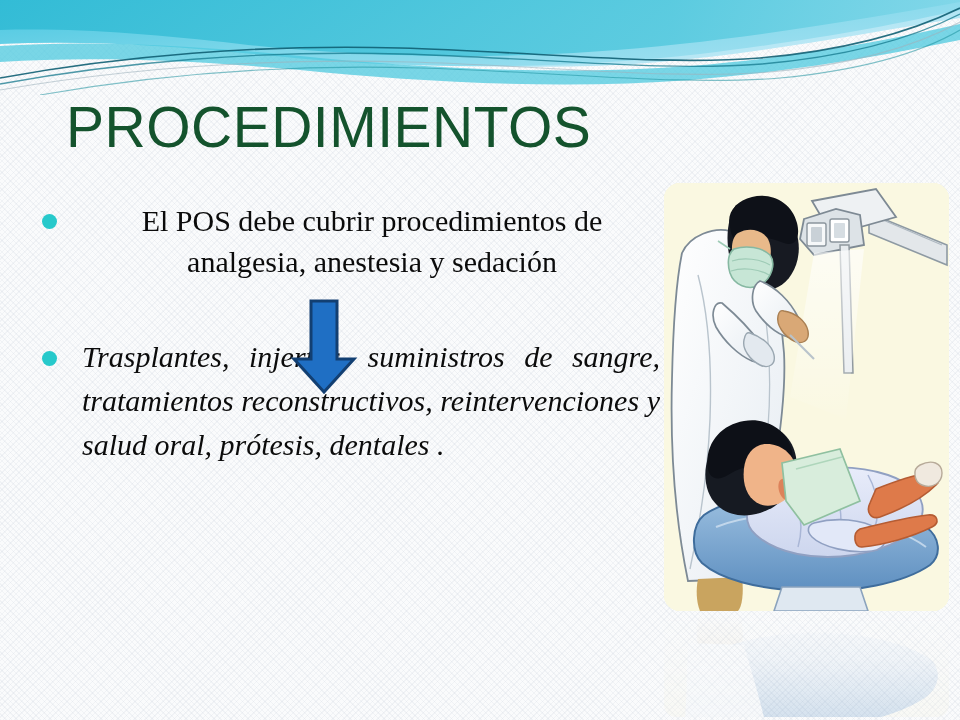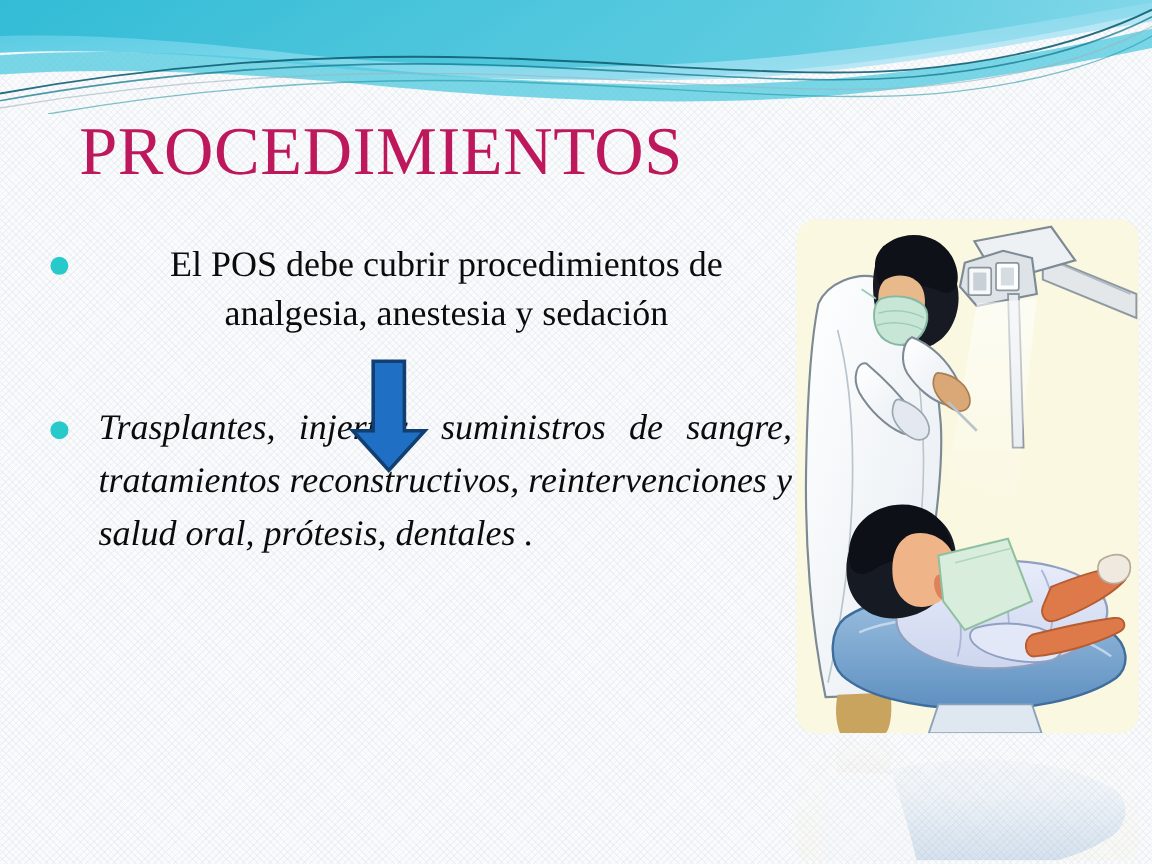--- a/index.html
+++ b/index.html
@@ -41,25 +41,25 @@
     width: 960px;
     height: 95px;
   }
   #header-decoration svg { display: block; }
 
   
   #slide-title {
     position: absolute;
     left: 66px;
     top: 92px;
-    font-family: Liberation Serif, serif;
+    font-family: Liberation Sans, sans-serif;
     font-size: 57px;
     line-height: 70px;
     letter-spacing: 0.5px;
-    color: #be185d;
+    color: #14532d;
     white-space: nowrap;
   }
 
   
   #body-content {
     position: absolute;
     left: 34px;
     top: 200px;
     width: 628px;
   }

